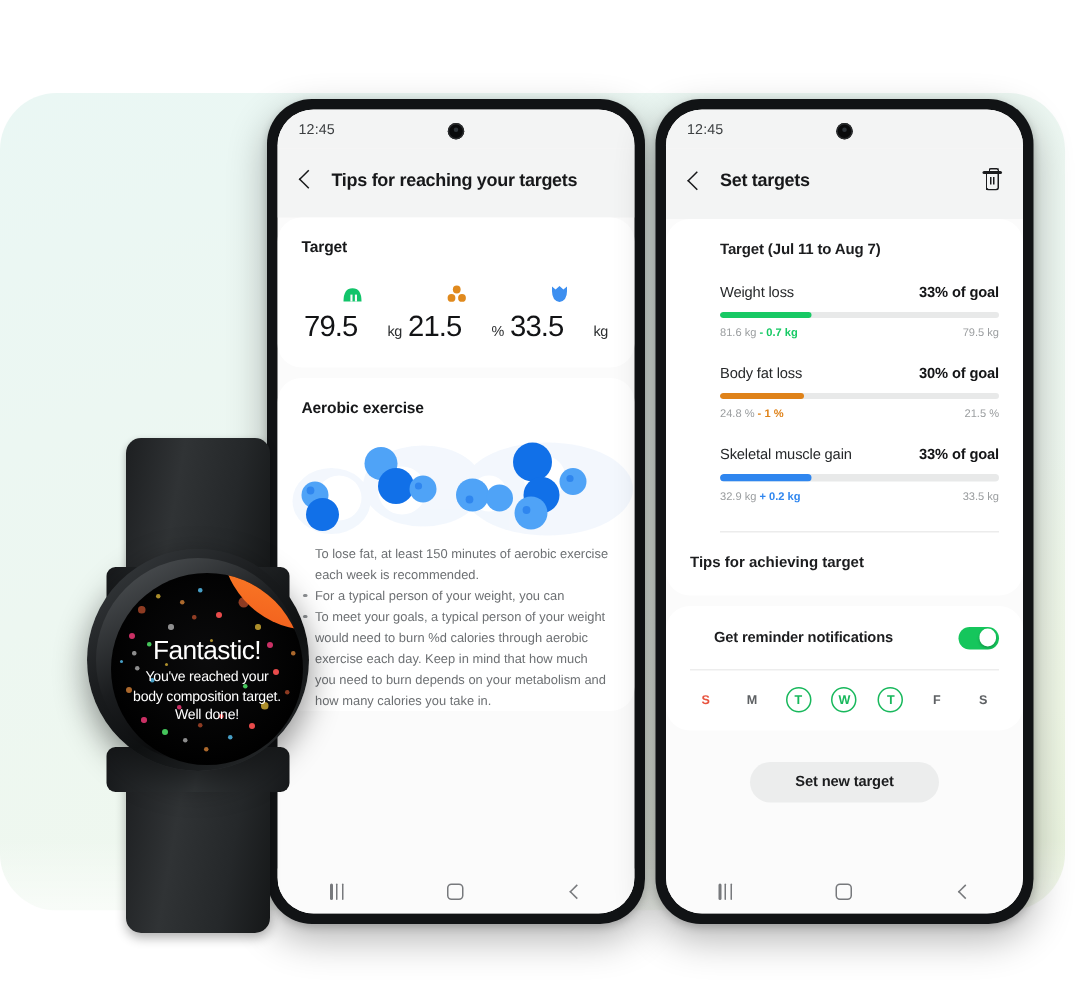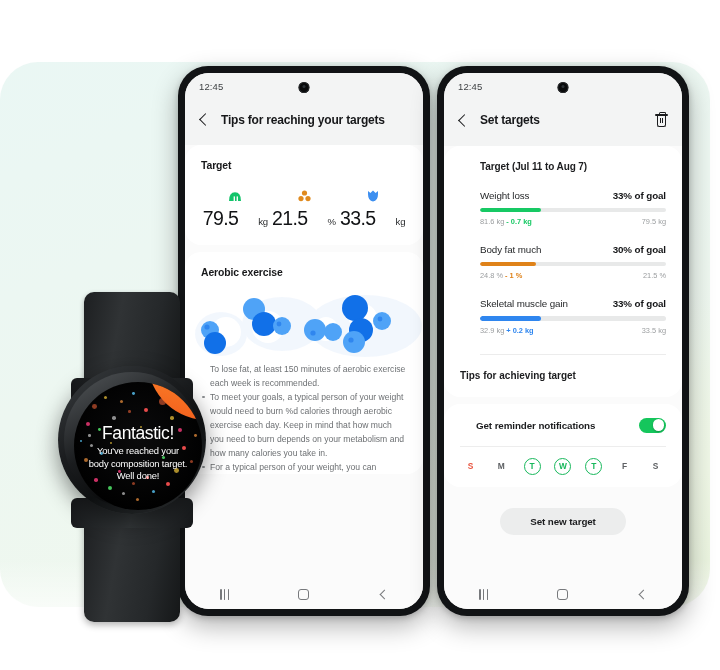--- a/index.html
+++ b/index.html
@@ -392,22 +392,22 @@
           <circle cx="197" cy="33" r="9" fill="#4fa3f7"></circle>
           <circle cx="195" cy="31" r="2.4" fill="#2f86ef"></circle>
           <circle cx="176" cy="42" r="12" fill="#1170e8"></circle>
           <circle cx="169" cy="54" r="11" fill="#4fa3f7"></circle>
           <circle cx="166" cy="52" r="2.6" fill="#2f86ef"></circle>
         </svg>
       </div>
 
       <ul class="bullet-list">
         <li class="first">To lose fat, at least 150 minutes of aerobic exercise each week is recommended.</li>
+        <li>For a typical person of your weight, you can</li>
         <li>To meet your goals, a typical person of your weight would need to burn %d calories through aerobic exercise each day. Keep in mind that how much you need to burn depends on your metabolism and how many calories you take in.</li>
-        <li>For a typical person of your weight, you can</li>
       </ul>
     </div>
 
     <div class="navbar">
       <span class="nav-recent">
           <span></span>
           <span></span>
           <span></span>
         </span>
       <span class="nav-home"></span>
@@ -447,21 +447,21 @@
             <div class="bar-fill" style="width: 33%; background: rgb(23, 201, 100);"></div>
           </div>
           <div class="goal-foot">
             <span><span>81.6 kg</span> <span class="delta" style="color: rgb(23, 201, 100);">- 0.7 kg</span></span>
             <span>79.5 kg</span>
           </div>
         </div>
 
         <div class="goal-block">
           <div class="goal-head">
-            <span class="goal-name">Body fat much</span>
+            <span class="goal-name">Body fat loss</span>
             <span class="goal-pct">30% of goal</span>
           </div>
           <div class="bar-track">
             <div class="bar-fill" style="width: 30%; background: rgb(223, 130, 25);"></div>
           </div>
           <div class="goal-foot">
             <span><span>24.8 %</span> <span class="delta" style="color: rgb(223, 130, 25);">- 1 %</span></span>
             <span>21.5 %</span>
           </div>
         </div>

